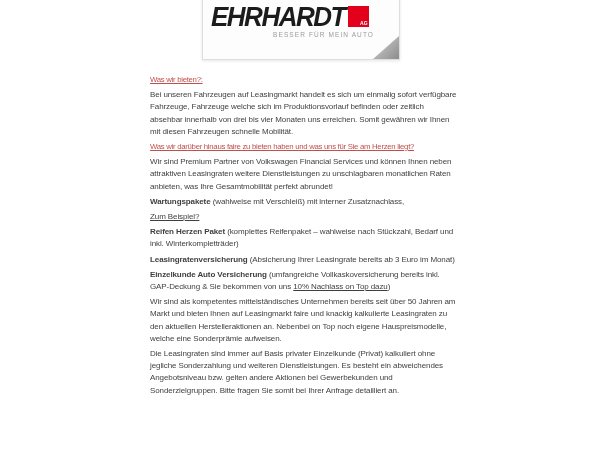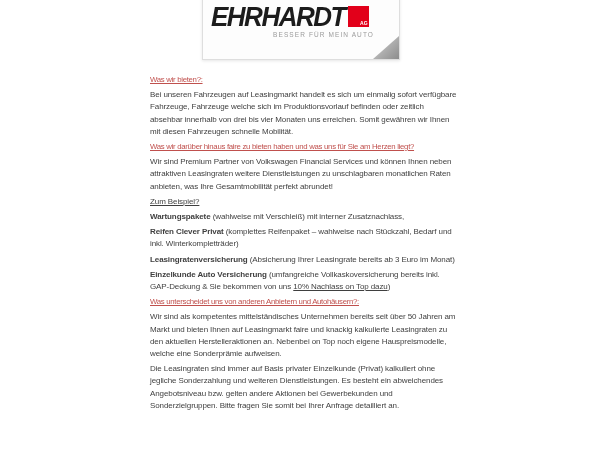--- a/index.html
+++ b/index.html
@@ -79,23 +79,22 @@
     </div>
     <div class="tagline">BESSER FÜR MEIN AUTO</div>
     <div class="corner"></div>
   </div>
 
   <div class="content" id="content">
       <div class="block heading">Was wir bieten?:</div>
       <div class="block paragraph"><span class="">Bei unseren Fahrzeugen auf Leasingmarkt handelt es sich um einmalig sofort verfügbare Fahrzeuge, Fahrzeuge welche sich im Produktionsvorlauf befinden oder zeitlich absehbar innerhalb von drei bis vier Monaten uns erreichen. Somit gewähren wir Ihnen mit diesen Fahrzeugen schnelle Mobilität.</span></div>
       <div class="block heading">Was wir darüber hinaus faire zu bieten haben und was uns für Sie am Herzen liegt?</div>
       <div class="block paragraph"><span class="">Wir sind Premium Partner von Volkswagen Financial Services und können Ihnen neben attraktiven Leasingraten weitere Dienstleistungen zu unschlagbaren monatlichen Raten anbieten, was Ihre Gesamtmobilität perfekt abrundet!</span></div>
+      <div class="block paragraph"><span class="run-bold ">Wartungspakete</span><span class=""> (wahlweise mit Verschleiß) mit interner Zusatznachlass,</span></div>
       <div class="block paragraph"><span class="run-underline">Zum Beispiel?</span></div>
-      <div class="block paragraph"><span class="run-bold ">Wartungspakete</span><span class=""> (wahlweise mit Verschleiß) mit interner Zusatznachlass,</span></div>
-      <div class="block paragraph"><span class="run-bold ">Reifen Clever Privat</span><span class=""> (komplettes Reifenpaket – wahlweise nach Stückzahl, Bedarf und inkl. Winterkompletträder)</span></div>
+      <div class="block paragraph"><span class="run-bold ">Reifen Herzen Paket</span><span class=""> (komplettes Reifenpaket – wahlweise nach Stückzahl, Bedarf und inkl. Winterkompletträder)</span></div>
       <div class="block paragraph"><span class="run-bold ">Leasingratenversicherung</span><span class=""> (Absicherung Ihrer Leasingrate bereits ab 3 Euro im Monat)</span></div>
       <div class="block paragraph"><span class="run-bold ">Einzelkunde Auto Versicherung</span><span class=""> (umfangreiche Vollkaskoversicherung bereits inkl. GAP-Deckung &amp; Sie bekommen von uns </span><span class="run-underline">10% Nachlass on Top dazu</span><span class="">)</span></div>
-      <div class="block heading">Was unterscheidet uns von anderen Anbietern und Autohäusern?:</div>
       <div class="block paragraph"><span class="">Wir sind als kompetentes mittelständisches Unternehmen bereits seit über 50 Jahren am Markt und bieten Ihnen auf Leasingmarkt faire und knackig kalkulierte Leasingraten zu den aktuellen Herstelleraktionen an. Nebenbei on Top noch eigene Hauspreismodelle, welche eine Sonderprämie aufweisen.</span></div>
       <div class="block paragraph"><span class="">Die Leasingraten sind immer auf Basis privater Einzelkunde (Privat) kalkuliert ohne jegliche Sonderzahlung und weiteren Dienstleistungen. Es besteht ein abweichendes Angebotsniveau bzw. gelten andere Aktionen bei Gewerbekunden und Sonderzielgruppen. Bitte fragen Sie somit bei Ihrer Anfrage detailliert an.</span></div>
     </div>
 
 </div>
 
 </body></html>

